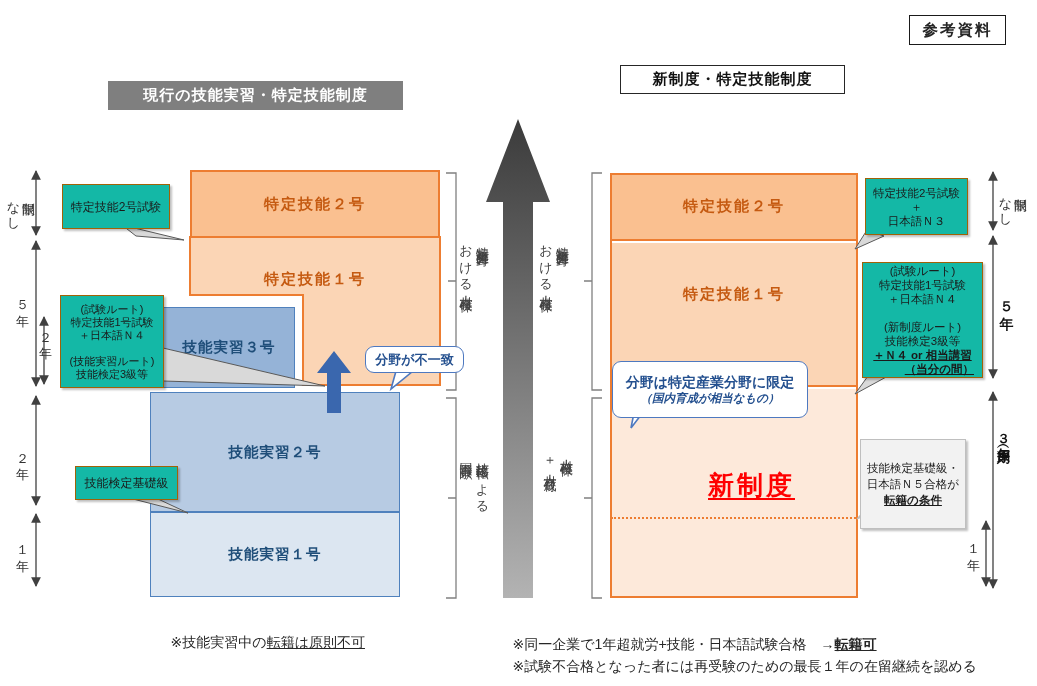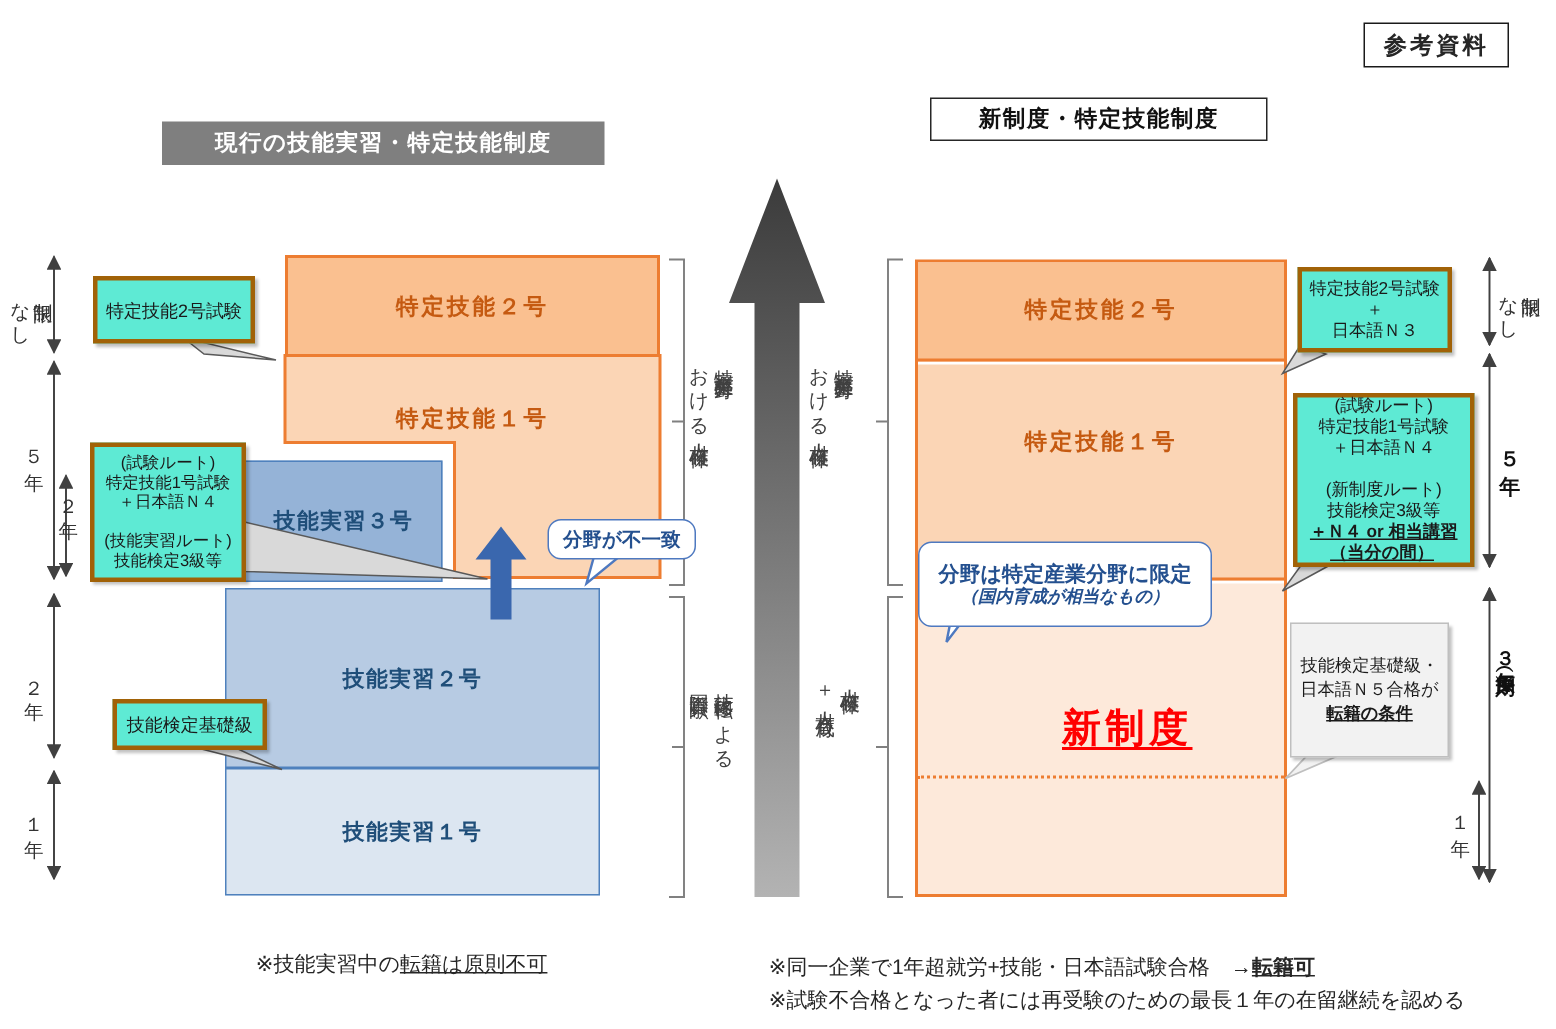--- a/index.html
+++ b/index.html
@@ -4,21 +4,21 @@
 <style>
   html,body{margin:0;padding:0;background:#fff;}
   #canvas{position:relative;width:1037px;height:686px;background:#ffffff;overflow:hidden;
           font-family:"Liberation Sans","DejaVu Sans",sans-serif;color:#262626;}
   .abs{position:absolute;box-sizing:border-box;}
   .box{position:absolute;box-sizing:border-box;display:flex;align-items:center;justify-content:center;z-index:1;}
   .boxlabel{position:absolute;box-sizing:border-box;display:flex;align-items:center;justify-content:center;z-index:10;text-align:center;}
   .blue-label{color:#1F4E79;font-weight:bold;font-size:14.5px;letter-spacing:1px;}
   .orange-label{color:#C55A11;font-weight:bold;font-size:15px;letter-spacing:2px;}
   .svgov{position:absolute;left:0;top:0;z-index:5;pointer-events:none;}
-  .callout{position:absolute;z-index:10;background:#5eead4;border:3px solid #a16207;
+  .callout{position:absolute;z-index:10;background:#14b8a6;border:1px solid #a16207;
            box-shadow:2px 2px 2px rgba(0,0,0,0.25);display:flex;flex-direction:column;
            align-items:center;justify-content:center;white-space:pre-line;text-align:center;
            font-size:11.5px;line-height:14px;color:#1a1a1a;box-sizing:border-box;}
   .callout .em{font-weight:bold;text-decoration:underline;}
   .bubble{position:absolute;z-index:10;background:#fff;border:1.6px solid #4E79C0;border-radius:9px;
           display:flex;flex-direction:column;align-items:center;justify-content:center;
           color:#24508F;font-weight:bold;box-sizing:border-box;text-align:center;}
   .vtext{position:absolute;z-index:10;writing-mode:vertical-rl;text-orientation:mixed;
          white-space:pre-line;color:#404040;font-size:13px;line-height:16.5px;letter-spacing:1.5px;}
   .axlab{position:absolute;z-index:10;writing-mode:vertical-rl;text-orientation:mixed;
@@ -143,23 +143,23 @@
 日本語Ｎ３</span>
   </div>
   <div class="callout" style="left:862px;top:262px;width:121px;height:116px;padding:2px 0;">
     <span>(試験ルート)
 特定技能1号試験
 ＋日本語Ｎ４
 
 (新制度ルート)
 技能検定3級等</span>
     <span class="em">＋Ｎ４ or 相当講習</span>
-    <span class="em" style="align-self:flex-end;padding-right:24px;">（当分の間）</span>
+    <span class="em" style="align-self:flex-end;padding-right:8px;">（当分の間）</span>
   </div>
-  <div class="callout" style="left:860px;top:415px;width:106px;height:90px;background:#F2F2F2;border:1.2px solid #BFBFBF;line-height:16px;">
+  <div class="callout" style="left:860px;top:439px;width:106px;height:90px;background:#F2F2F2;border:1.2px solid #BFBFBF;line-height:16px;">
     <span>技能検定基礎級・
 日本語Ｎ５合格が</span>
     <span class="em">転籍の条件</span>
   </div>
 
   <div class="vtext" style="left:457px;top:236px;height:110px;">特定産業分野に
 おける人材確保</div>
   <div class="vtext" style="left:457px;top:452px;height:100px;">技術移転による
 国際貢献</div>
   <div class="vtext" style="left:537px;top:236px;height:110px;">特定産業分野に

